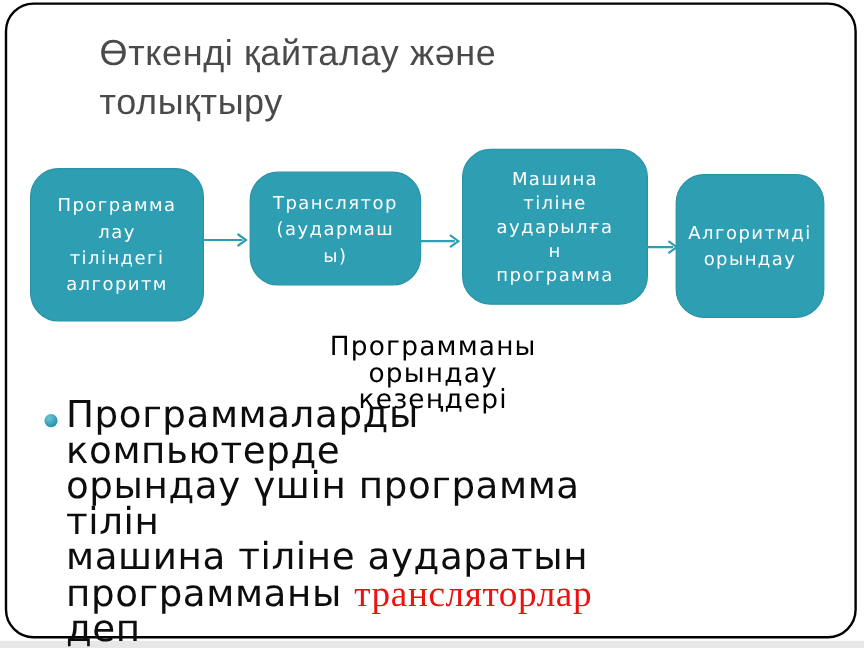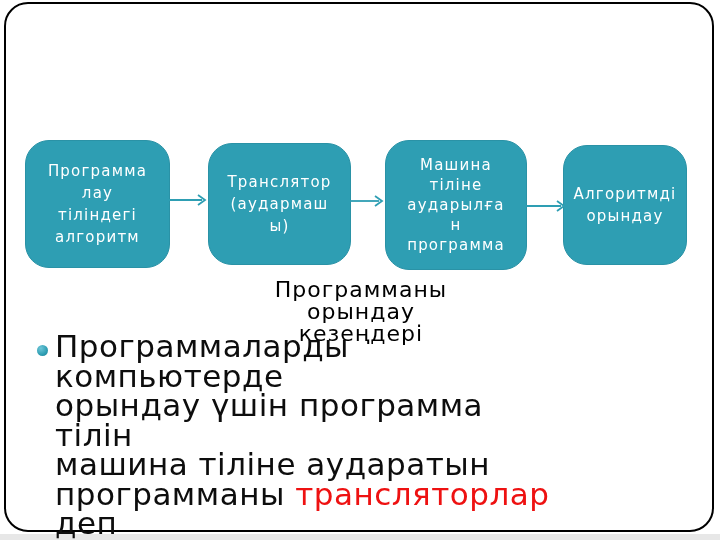--- a/index.html
+++ b/index.html
@@ -46,22 +46,22 @@
     display: flex;
     align-items: center;
     justify-content: center;
     text-align: center;
     font-size: 15px;
     line-height: 22px;
     letter-spacing: 1.2px;
     white-space: pre-line;
   }
   #flow-box-0 { left: 25px;  top: 140px; width: 145px; height: 128px; }
-  #flow-box-1 { left: 208px; top: 143px; width: 143px; height: 122px; }
-  #flow-box-2 { left: 385px; top: 140px; width: 142px; height: 130px; line-height: 20px; }
+  #flow-box-1 { left: 208px; top: 143px; width: 143px; height: 95px; }
+  #flow-box-2 { left: 385px; top: 124px; width: 155px; height: 130px; line-height: 20px; }
   #flow-box-3 { left: 563px; top: 145px; width: 124px; height: 120px; }
   .flow-arrow { position: absolute; }
   #flow-arrow-0 { left: 169px; top: 193px; }
   #flow-arrow-1 { left: 350px; top: 194px; }
   #flow-arrow-2 { left: 526px; top: 199px; }
   .flow-caption {
     position: absolute;
     left: 226px; top: 279px;
     width: 270px;
     text-align: center;
@@ -81,30 +81,32 @@
   .body-text {
     position: absolute;
     left: 55px; top: 332px;
     width: 500px;
     font-size: 31px;
     line-height: 29.5px;
     color: #0d0d0d;
     letter-spacing: 0.5px;
     white-space: pre-line;
   }
-  .highlight { color: #ee1111; }
+  .highlight { color: #ee1111; font-family: Liberation Serif, serif; }
 </style>
 </head>
 <body>
 
 <div id="stage">
 
   <div class="slide-frame"></div>
   <div class="bottom-strip"></div>
 
+  <div class="page-title">Өткенді қайталау және
+толықтыру</div>
 
   <div class="flow-box" id="flow-box-0">Программа
 лау
 тіліндегі
 алгоритм</div>
 
   <div class="flow-box" id="flow-box-1">Транслятор
 (аудармаш
 ы)</div>
 

